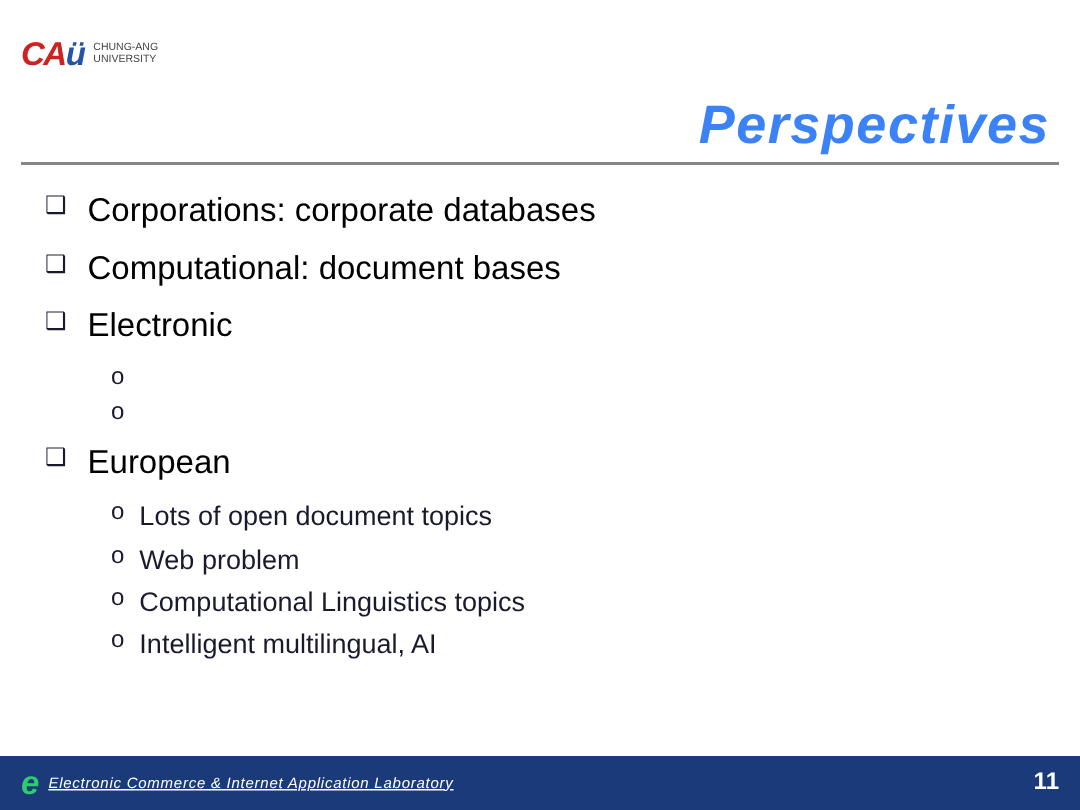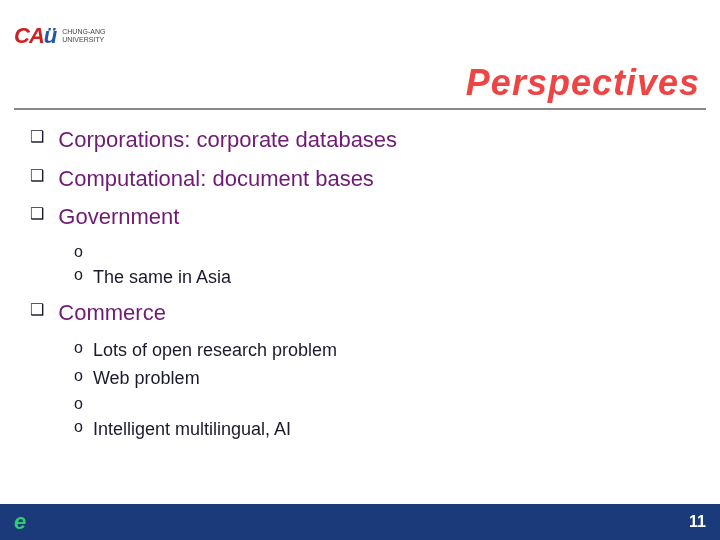--- a/index.html
+++ b/index.html
@@ -48,21 +48,21 @@
 
     
     .title-area {
       text-align: right;
       padding: 10px 20px 4px 0;
     }
 
     .title-area h1 {
       font-size: 36px;
       font-weight: bold;
-      color: #ef4444;
+      color: #3b82f6;
       font-style: italic;
       letter-spacing: 1px;
     }
 
     
     .divider {
       border: none;
       border-top: 2px solid #888;
       margin: 0 14px 0 14px;
     }
@@ -81,21 +81,21 @@
     .bullet-icon {
       color: #1a1a2e;
       font-size: 16px;
       margin-right: 14px;
       margin-top: 1px;
       flex-shrink: 0;
     }
 
     .bullet-text {
       font-size: 22px;
-      color: #701a75;
+      color: #000000;
       font-weight: normal;
       line-height: 1.3;
     }
 
     
     .sub-items {
       margin-left: 44px;
       margin-bottom: 10px;
     }
 
@@ -182,56 +182,57 @@
     <span class="bullet-text">Corporations: corporate databases</span>
   </div>
 
   <div class="bullet-item">
     <span class="bullet-icon">❑</span>
     <span class="bullet-text">Computational: document bases</span>
   </div>
 
   <div class="bullet-item">
     <span class="bullet-icon">❑</span>
-    <span class="bullet-text">Government</span>
+    <span class="bullet-text">Electronic</span>
   </div>
 
   <div class="sub-items">
     <div class="sub-item">
       <span class="sub-bullet">o</span>
     </div>
     <div class="sub-item">
       <span class="sub-bullet">o</span>
-      <span class="sub-text">The same in Asia</span>
-    </div>
-  </div>
-
-  <div class="bullet-item">
-    <span class="bullet-icon">❑</span>
-    <span class="bullet-text">Commerce</span>
+    </div>
+  </div>
+
+  <div class="bullet-item">
+    <span class="bullet-icon">❑</span>
+    <span class="bullet-text">European</span>
   </div>
 
   <div class="sub-items">
     <div class="sub-item">
       <span class="sub-bullet">o</span>
-      <span class="sub-text">Lots of open research problem</span>
+      <span class="sub-text">Lots of open document topics</span>
     </div>
     <div class="sub-item">
       <span class="sub-bullet">o</span>
       <span class="sub-text">Web problem</span>
     </div>
     <div class="sub-item">
       <span class="sub-bullet">o</span>
+      <span class="sub-text">Computational Linguistics topics</span>
     </div>
     <div class="sub-item">
       <span class="sub-bullet">o</span>
       <span class="sub-text">Intelligent multilingual, AI</span>
     </div>
   </div>
 
 </div>
 
 <div class="footer">
   <div class="footer-logo">
     <span class="footer-e">e</span>
+    <span class="footer-text">Electronic Commerce &amp; Internet Application Laboratory</span>
   </div>
   <span class="footer-page">11</span>
 </div>
 
 </body></html>

